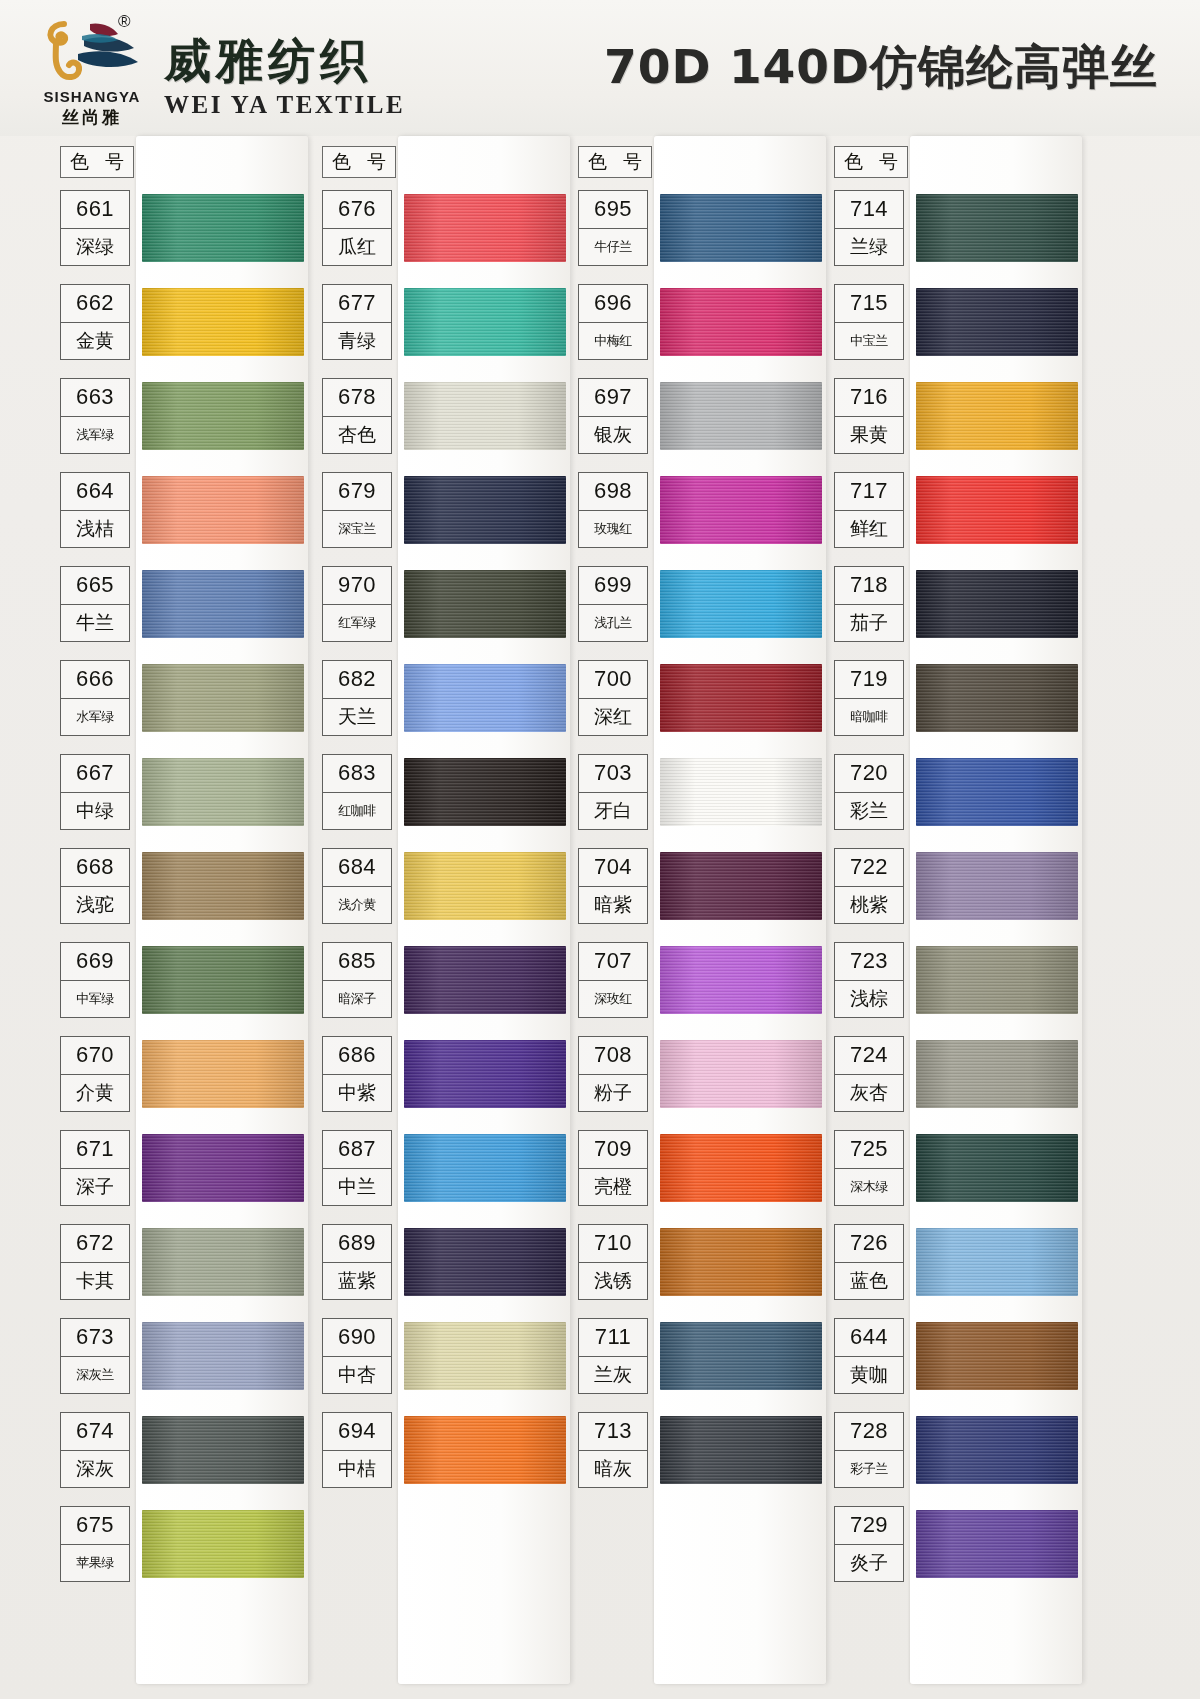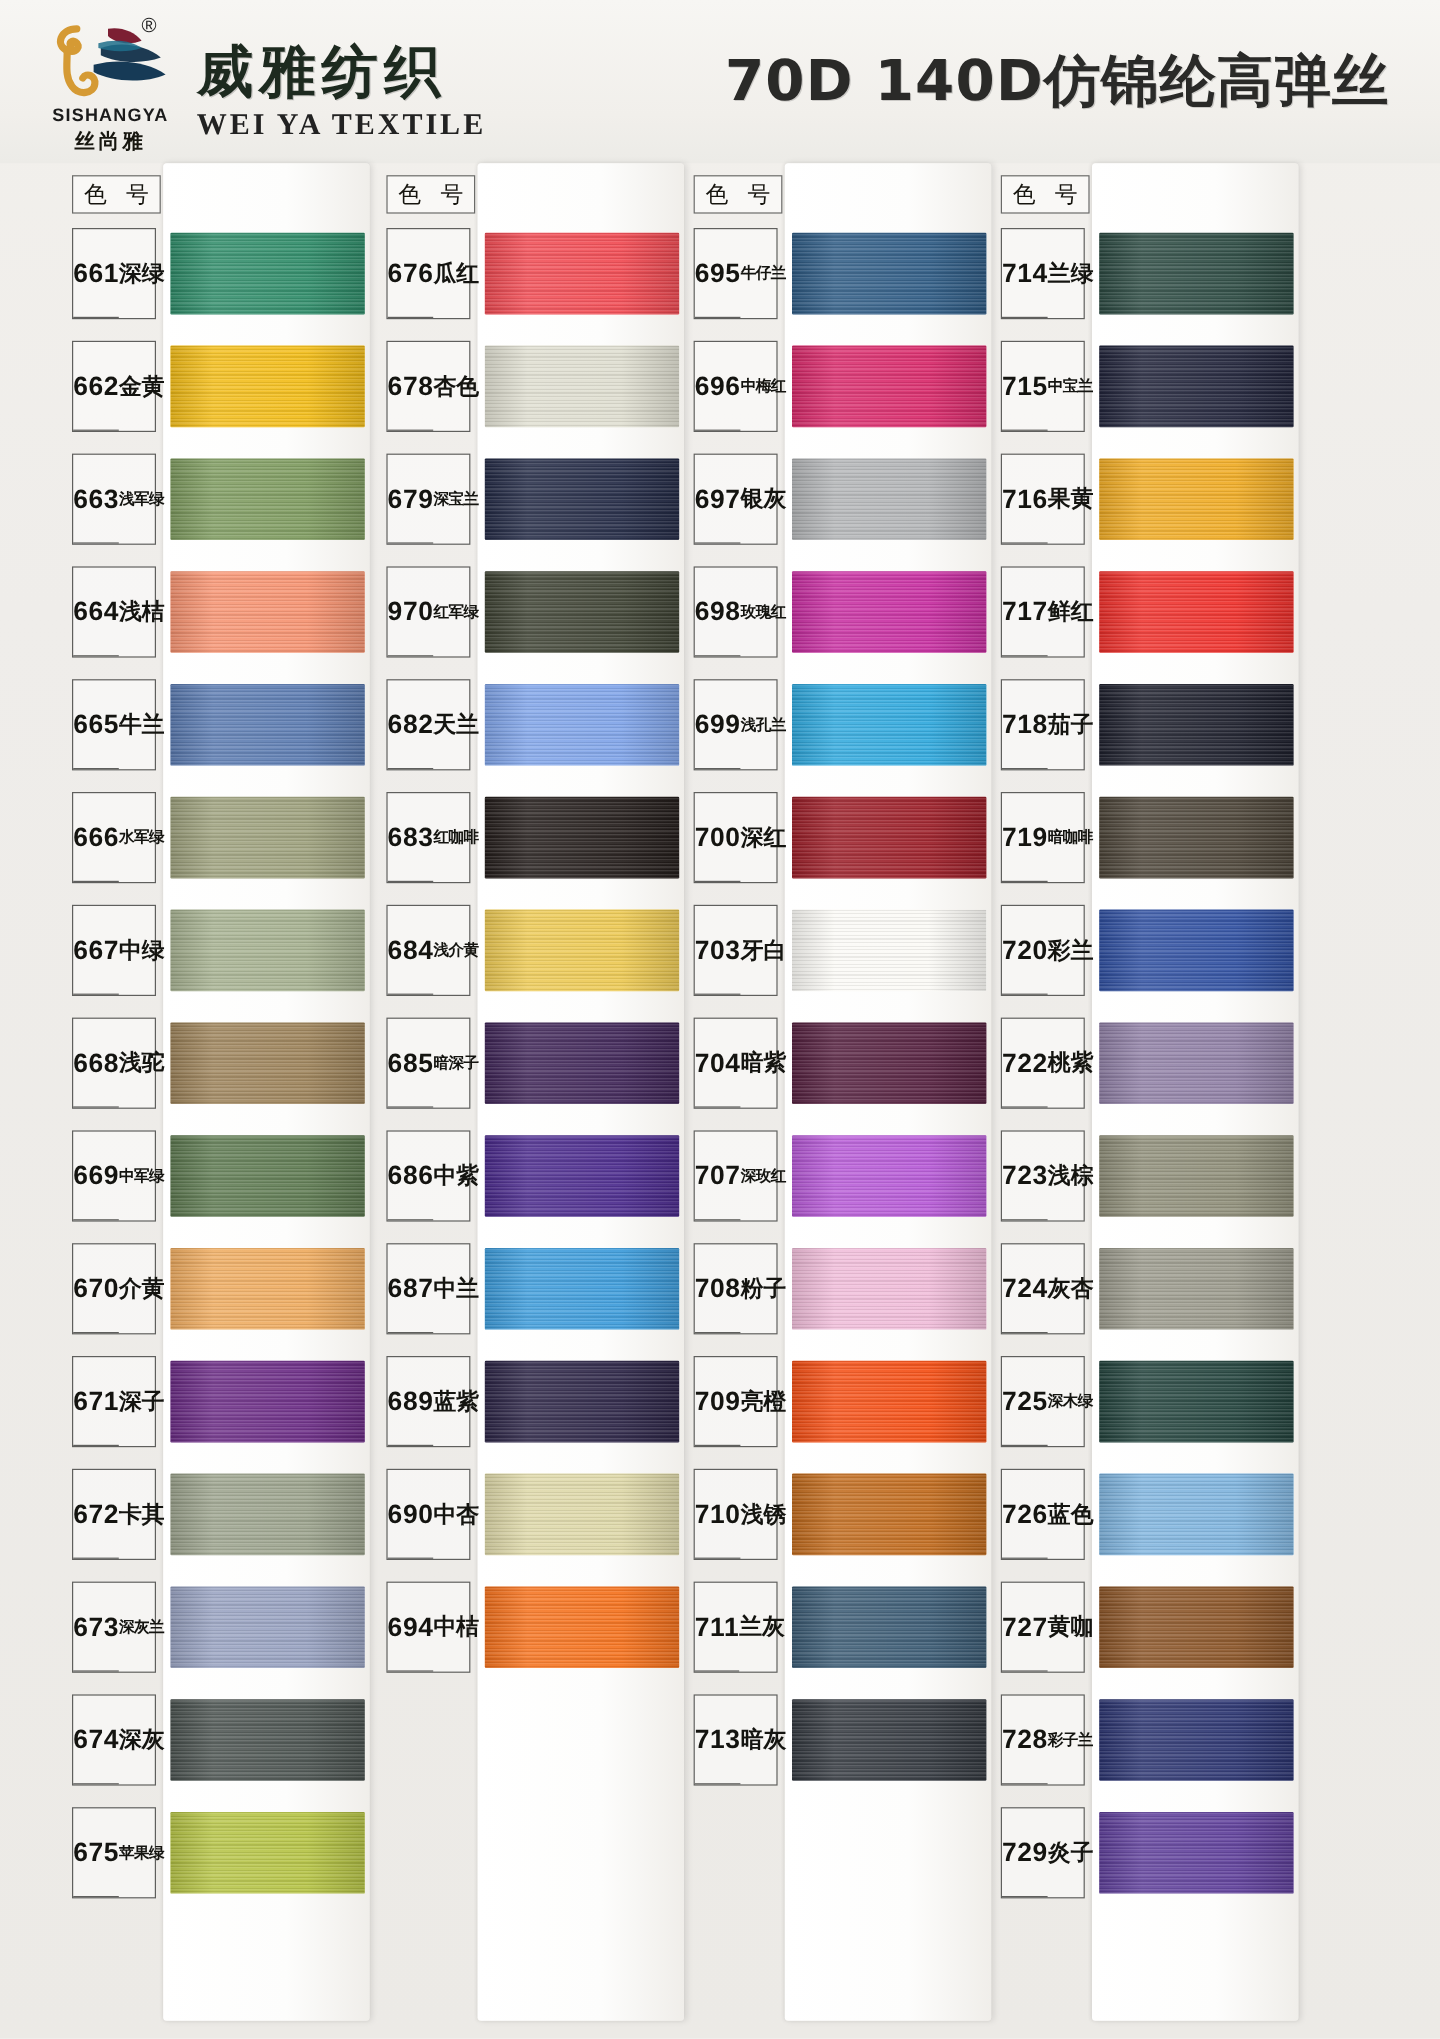--- a/index.html
+++ b/index.html
@@ -116,21 +116,21 @@
   .row {
     position: relative;
     height: 88px;
     margin-top: 6px;
   }
   .labelbox {
     position: absolute; left: 6px; top: 6px;
     width: 70px; height: 76px;
     border: 1.3px solid #5f5f5d;
     background: rgba(255,255,255,0.52);
-    display: flex; flex-direction: row; font-weight: bold;
+    display: flex; flex-direction: column;
   }
   .code {
     flex: 1;
     border-bottom: 1.2px solid #5f5f5d;
     display: flex; align-items: center; justify-content: center;
     font-family: "Liberation Sans", sans-serif;
     font-size: 22px; color: #141410; letter-spacing: 0.5px;
   }
   .cname {
     flex: 1;
@@ -338,20 +338,27 @@
         <div class="hdr-cell">色 号</div>
         <div class="row">
           <div class="labelbox">
             <div class="code">676</div>
             <div class="cname">瓜红</div>
           </div>
           <div class="swatch" style="background: rgb(240, 74, 82);"></div>
         </div>
         <div class="row">
           <div class="labelbox">
+            <div class="code">677</div>
+            <div class="cname">青绿</div>
+          </div>
+          <div class="swatch" style="background: rgb(53, 183, 159);"></div>
+        </div>
+        <div class="row">
+          <div class="labelbox">
             <div class="code">678</div>
             <div class="cname">杏色</div>
           </div>
           <div class="swatch" style="background: rgb(223, 222, 208);"></div>
         </div>
         <div class="row">
           <div class="labelbox">
             <div class="code">679</div>
             <div class="cname sm">深宝兰</div>
           </div>
@@ -616,21 +623,21 @@
         </div>
         <div class="row">
           <div class="labelbox">
             <div class="code">726</div>
             <div class="cname">蓝色</div>
           </div>
           <div class="swatch" style="background: rgb(127, 180, 222);"></div>
         </div>
         <div class="row">
           <div class="labelbox">
-            <div class="code">727</div>
+            <div class="code">644</div>
             <div class="cname">黄咖</div>
           </div>
           <div class="swatch" style="background: rgb(138, 84, 39);"></div>
         </div>
         <div class="row">
           <div class="labelbox">
             <div class="code">728</div>
             <div class="cname sm">彩子兰</div>
           </div>
           <div class="swatch" style="background: rgb(43, 52, 112);"></div>

